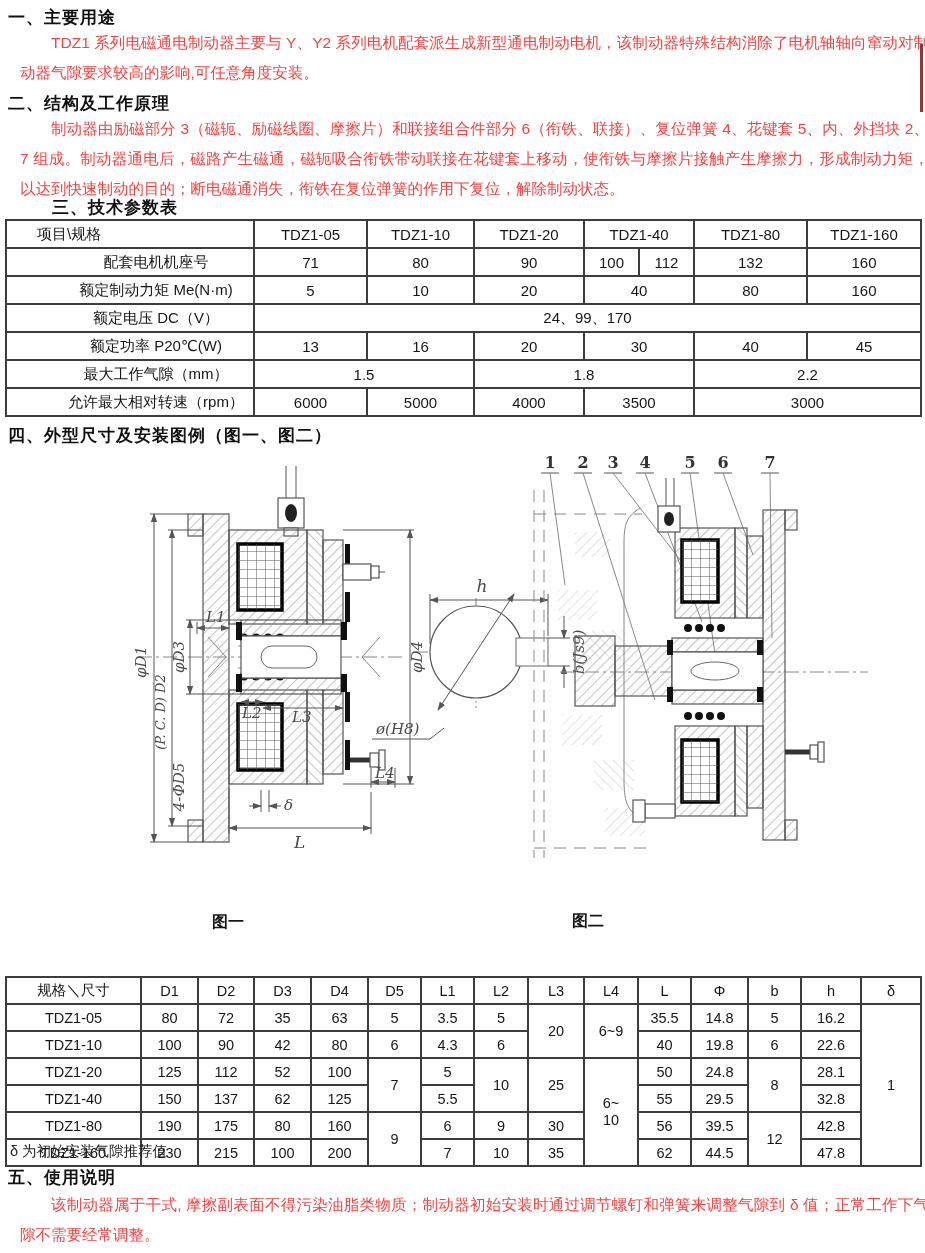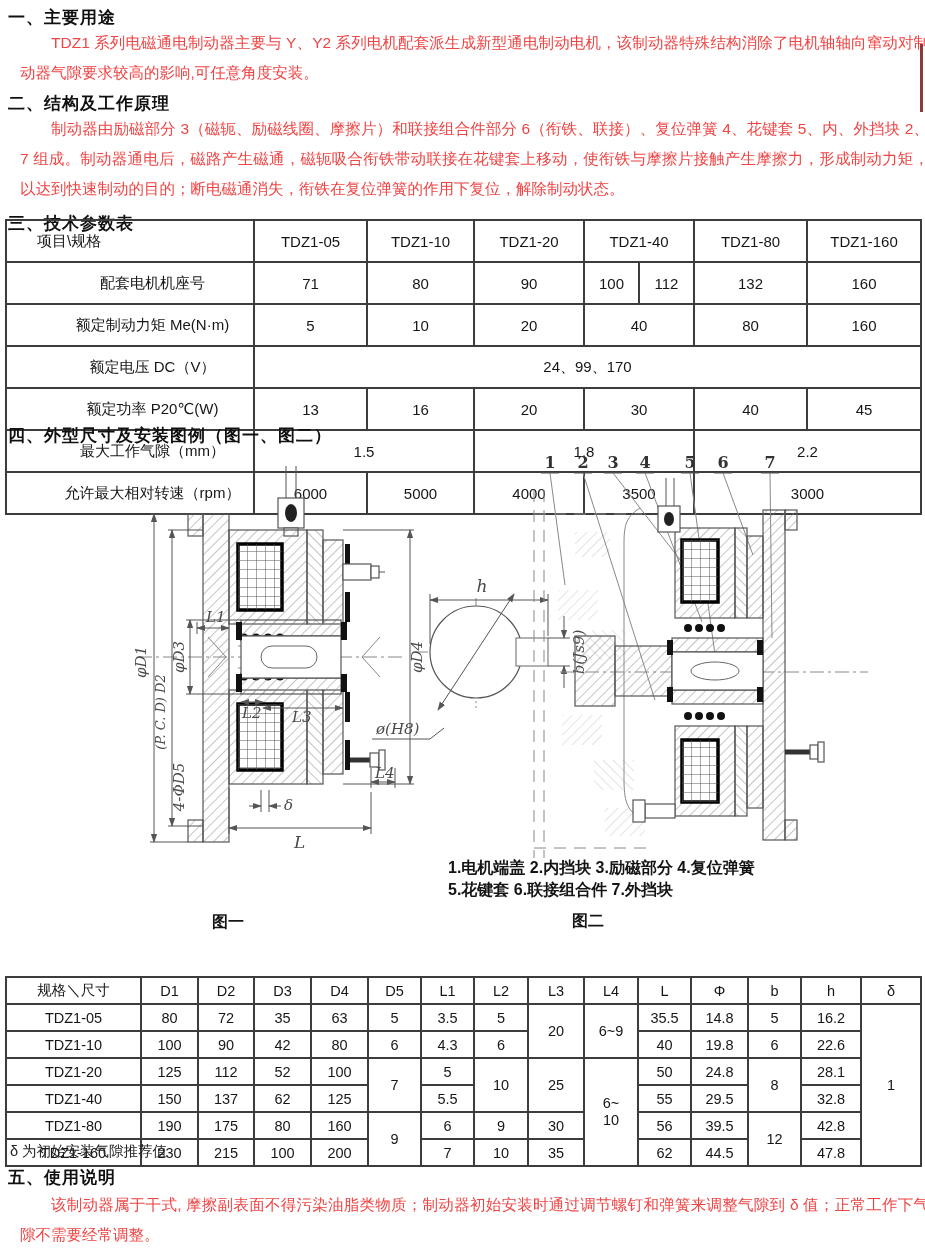--- a/index.html
+++ b/index.html
@@ -5,21 +5,21 @@
   html,body{margin:0;padding:0;}
   body{
     width:925px;height:1253px;position:relative;background:#ffffff;
     font-family:"Liberation Sans","DejaVu Sans",sans-serif;color:#1c1c1c;overflow:hidden;
   }
   .sec-h{position:absolute;left:8px;font-size:17px;font-weight:bold;color:#101010;letter-spacing:1px;white-space:nowrap;}
   .para{position:absolute;left:20px;width:909px;font-size:15.5px;line-height:30px;text-indent:31px;text-align:justify;color:#ef4444;}
   .redmark{position:absolute;left:920px;top:44px;width:3px;height:68px;background:#8a3c3c;}
   table{border-collapse:collapse;table-layout:fixed;}
   .tech{position:absolute;top:219px;left:5px;width:915px;}
-  .tech td{border:2px solid #3c3c3c;height:26px;text-align:center;font-size:15px;padding:7px;color:#161616;}
+  .tech td{border:2px solid #3c3c3c;height:26px;text-align:center;font-size:15px;padding:0;color:#161616;}
   .tech td.lbl{text-align:center;padding-left:52px;}
   .tech td.lblh{text-align:left;padding-left:30px;}
   .dims{position:absolute;top:936px;left:5px;width:915px;margin-top:40px;}
   .dims td{border:2px solid #3c3c3c;height:25px;text-align:center;font-size:14.5px;padding:0;color:#161616;}
   .pre{white-space:pre-line;line-height:17px;}
   .figs{position:absolute;top:450px;left:0;width:925px;height:484px;}
   .fig1{position:absolute;left:58px;top:2px;}
   .fig2{position:absolute;left:520px;top:0;}
   .legend{position:absolute;left:448px;top:407px;font-size:16px;font-weight:600;line-height:22px;color:#141414;white-space:nowrap;}
   .cap{position:absolute;font-size:16px;font-weight:bold;color:#141414;}
@@ -37,21 +37,21 @@
 </head>
 <body>
 
 <div class="sec-h" style="top:6px;">一、主要用途</div>
 <div class="para" style="top:28px;">TDZ1 系列电磁通电制动器主要与 Y、Y2 系列电机配套派生成新型通电制动电机，该制动器特殊结构消除了电机轴轴向窜动对制动器气隙要求较高的影响,可任意角度安装。</div>
 <div class="redmark"></div>
 
 <div class="sec-h" style="top:92px;">二、结构及工作原理</div>
 <div class="para" style="top:114px;">制动器由励磁部分 3（磁轭、励磁线圈、摩擦片）和联接组合件部分 6（衔铁、联接）、复位弹簧 4、花键套 5、内、外挡块 2、7 组成。制动器通电后，磁路产生磁通，磁轭吸合衔铁带动联接在花键套上移动，使衔铁与摩擦片接触产生摩擦力，形成制动力矩，以达到快速制动的目的；断电磁通消失，衔铁在复位弹簧的作用下复位，解除制动状态。</div>
 
-<div class="sec-h" style="top:212px;">三、技术参数表</div>
+<div class="sec-h" style="top:196px;margin-left:44px;">三、技术参数表</div>
 
 <table class="tech">
   <colgroup>
     <col style="width:248px">
       <col style="width:113px">
       <col style="width:107px">
       <col style="width:110px">
     <col style="width:55px">
       <col style="width:55px">
       <col style="width:113px">
@@ -374,24 +374,20 @@
       <rect x="290" y="295" width="8" height="14" fill="#fff" class="outline" stroke="#555"></rect>
       <rect x="298" y="292" width="6" height="20" fill="#fff" class="outline" stroke="#555"></rect>
     </g>
 
     <g>
       <rect x="125" y="354" width="30" height="14" fill="#fff" class="outline" stroke="#555"></rect>
       <rect x="113" y="350" width="12" height="22" fill="#fff" class="outline" stroke="#555"></rect>
     </g>
   </svg>
 
-  <div class="legend">
-    <div>1.电机端盖 2.内挡块 3.励磁部分 4.复位弹簧</div>
-    <div>5.花键套 6.联接组合件 7.外挡块</div>
-  </div>
   <div class="cap cap1">图一</div>
   <div class="cap cap2">图二</div>
 </div>
 
 <table class="dims">
   <colgroup>
     <col style="width:135px">
       <col style="width:57px">
       <col style="width:56px">
       <col style="width:57px">

